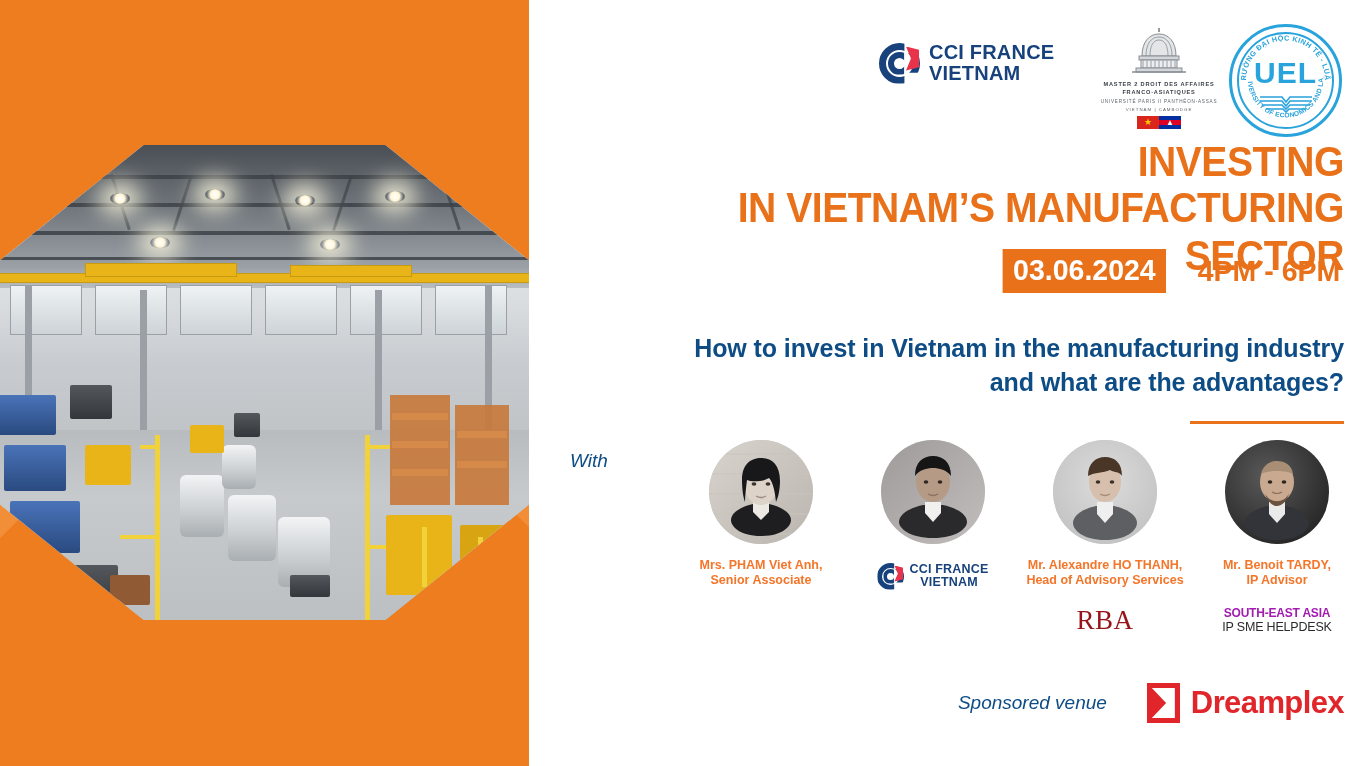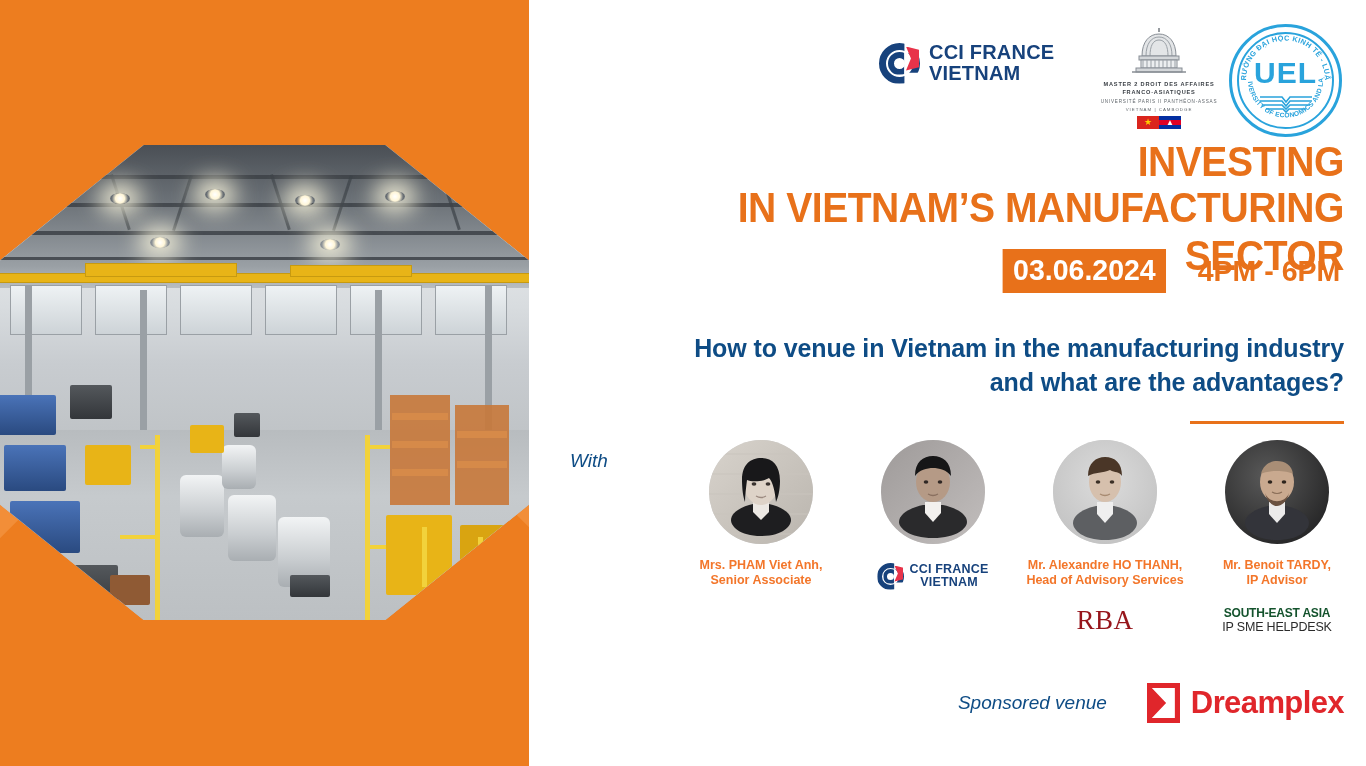--- a/index.html
+++ b/index.html
@@ -147,21 +147,21 @@
   .apfl-div{width:1px;height:30px;background:#9aa4b4;}
   .apfl-txt{color:#2D3E5E;font-family:"Liberation Serif","DejaVu Serif",serif;font-size:11px;letter-spacing:2.2px;line-height:14px;text-align:left;}
   .cci-sm{display:flex;align-items:center;gap:5px;}
   .cci-sm .cci-mark{width:27px;height:27px;}
   .cci-sm .cci-mark .ring{width:27px;height:27px;border-width:5px;}
   .cci-sm .cci-mark .inner{left:6px;top:6px;width:15px;height:15px;border-width:4px;}
   .cci-sm .cci-mark .flag{right:1px;top:3px;width:9px;height:16px;}
   .cci-sm .cci-txt{font-size:12.5px;line-height:13.5px;}
   .rba{color:#96151B;font-family:"Liberation Serif","DejaVu Serif",serif;font-size:27px;letter-spacing:.5px;}
   .helpdesk{text-align:center;line-height:14px;}
-  .hd1{color:#14532d;font-weight:bold;font-size:12px;letter-spacing:-.2px;}
+  .hd1{color:#a21caf;font-weight:bold;font-size:12px;letter-spacing:-.2px;}
   .hd2{color:#2B2B2B;font-size:12.5px;letter-spacing:-.2px;}
 
   
   .sponsor{position:absolute;right:22px;top:683px;display:flex;align-items:center;gap:40px;}
   .sponsor-lbl{color:#0E4C85;font-style:italic;font-size:19px;}
   .dreamplex{display:flex;align-items:center;gap:11px;}
   .dp-mark{width:33px;height:40px;background:#E0262B;position:relative;}
   .dp-mark::after{content:"";position:absolute;left:5px;top:5px;width:23px;height:30px;background:#fff;
      -webkit-clip-path:polygon(0 0,100% 0,100% 100%,0 100%,62% 50%);
      clip-path:polygon(0 0,100% 0,100% 100%,0 100%,62% 50%);}
@@ -331,21 +331,21 @@
       <div class="t1">INVESTING</div>
       <div class="t2">IN VIETNAM’S MANUFACTURING SECTOR</div>
     </div>
 
     <div class="datebar">
       <div class="date-badge">03.06.2024</div>
       <div class="date-time">4PM - 6PM</div>
     </div>
 
     <div class="subtitle">
-      <div>How to venue in Vietnam in the manufacturing industry</div>
+      <div>How to invest in Vietnam in the manufacturing industry</div>
       <div>and what are the advantages?</div>
     </div>
     <div class="rule"></div>
 
     <div class="with-lbl">With</div>
 
     <div class="speakers">
 
       <div class="spk">
         <div class="spk-photo">

